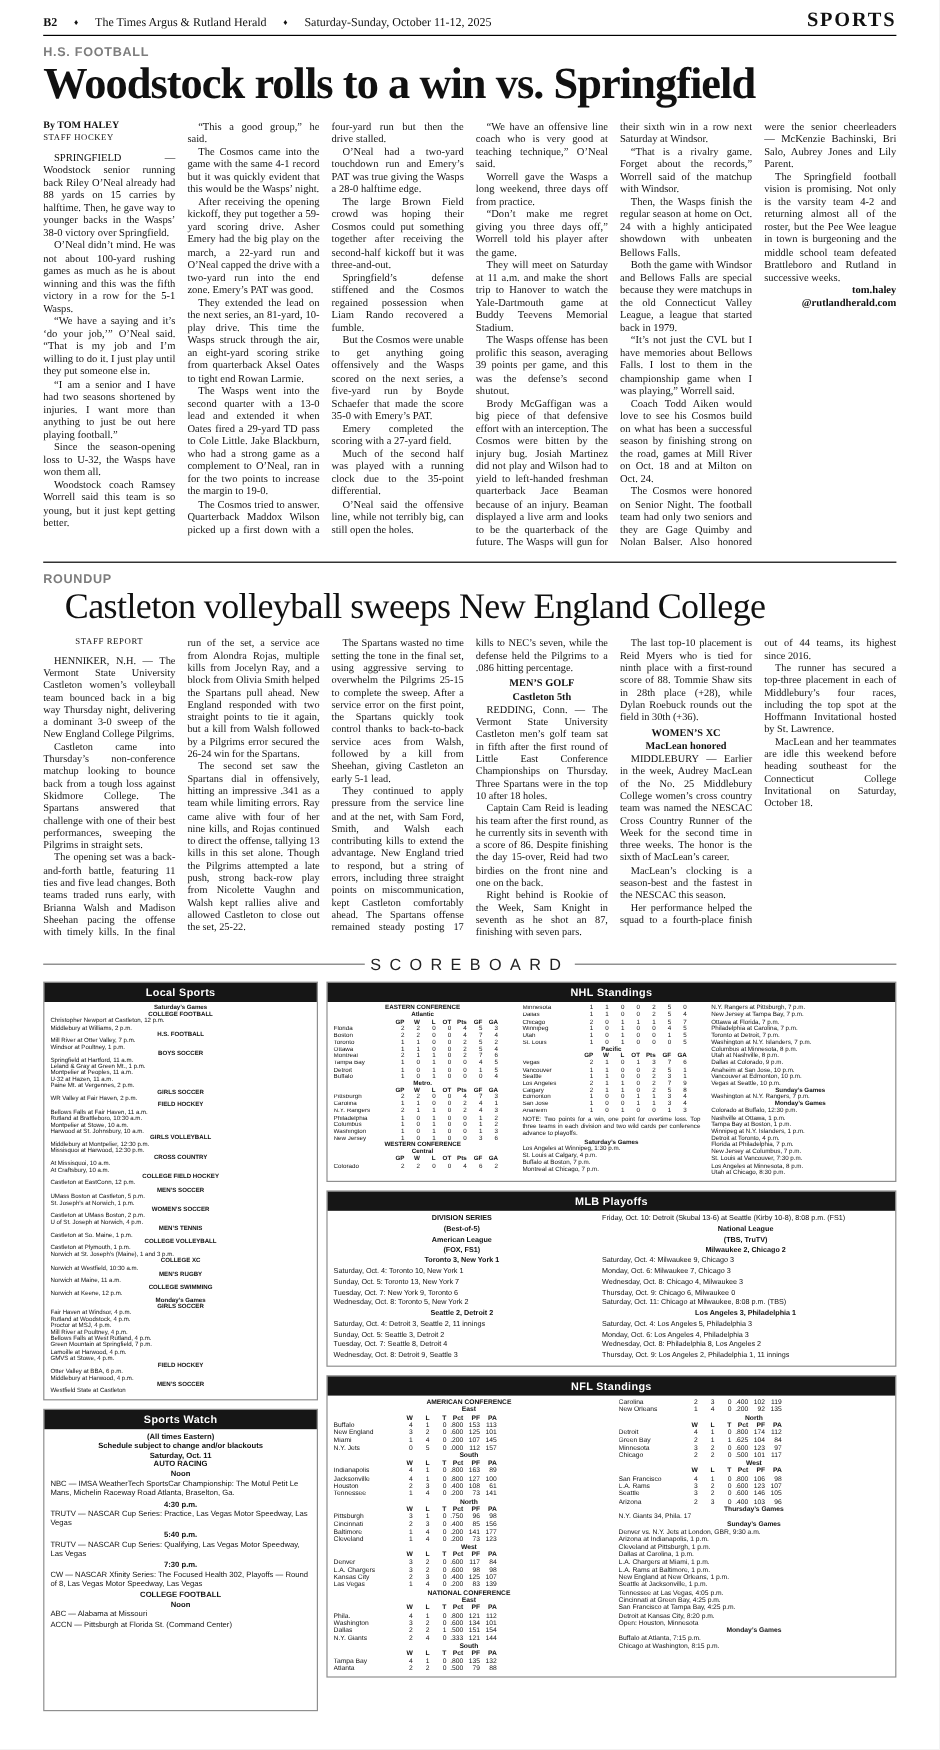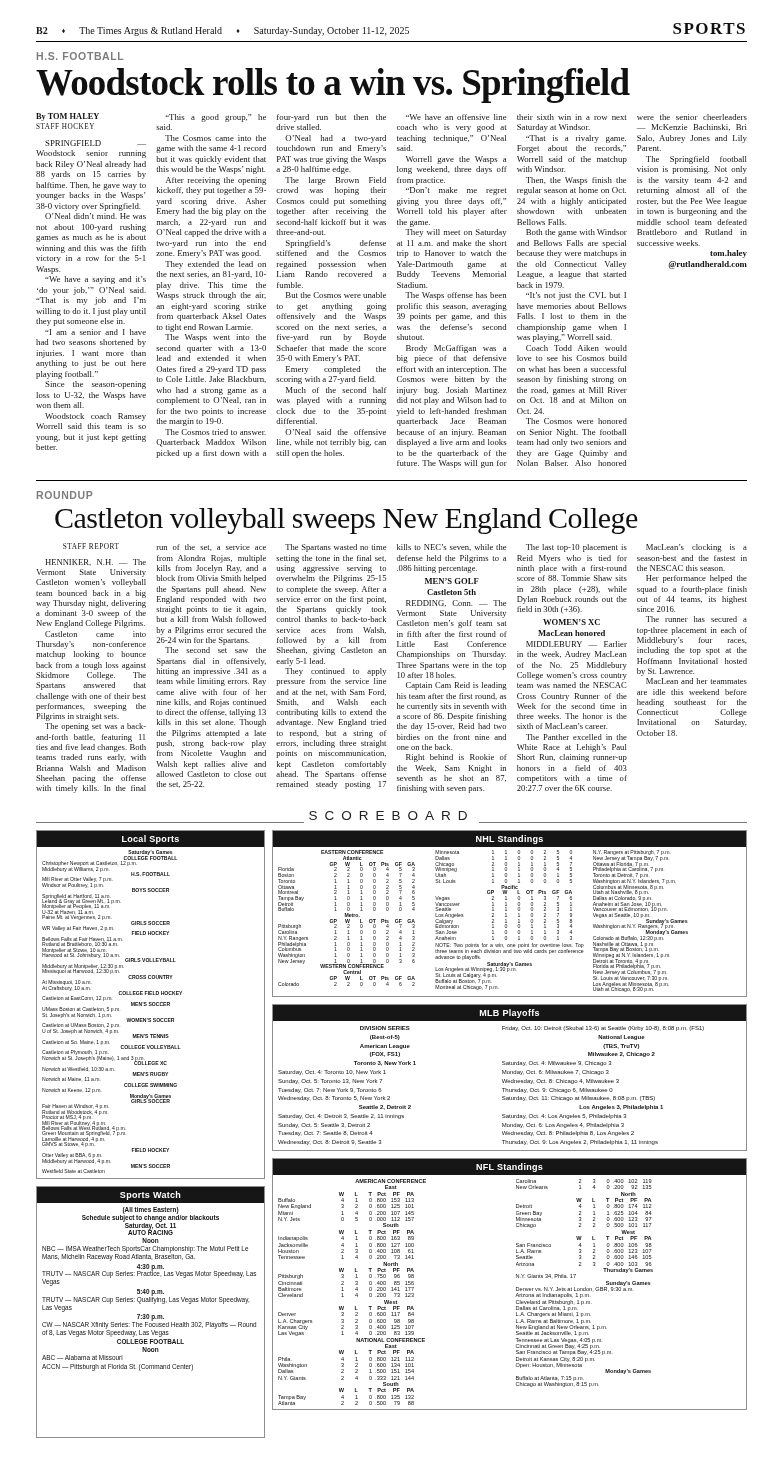--- a/index.html
+++ b/index.html
@@ -1,39 +1,39 @@
 <!DOCTYPE html>
 <html lang="en"><head>
 <meta charset="utf-8">
 <style>
 *{margin:0;padding:0;box-sizing:border-box}
 html,body{background:#e9e9e9}
 body{width:783px;margin:0 auto;font-family:"Liberation Serif",serif;color:#111}
-.page{width:783px;height:1458px;background:#fff;padding:17px 36px 8px;overflow:hidden}
+.page{width:783px;height:1458px;background:#fff;padding:5px 36px 8px;overflow:hidden}
 .masthead{display:flex;justify-content:space-between;align-items:baseline;font-size:10px;padding-top:2px}
 .m-left{display:flex;align-items:baseline}
 .m-page{font-weight:bold}
 .m-dia{font-size:7px;margin:0 14px;position:relative;top:-1px}
 .m-section{font-size:17px;font-weight:bold;letter-spacing:1.5px}
 .rule{border-top:1.3px solid #000;margin-top:2px}
 .rule2{margin-top:10px;border-top-width:1px}
 .kicker{font-family:"Liberation Sans",sans-serif;font-weight:bold;color:#7d7d7d;font-size:10.5px;letter-spacing:.6px;margin-top:8px}
 .head1{font-size:37px;font-weight:bold;letter-spacing:-.8px;margin:2px 0 9px;line-height:1.05}
 .head2{font-size:30px;font-weight:normal;letter-spacing:-.5px;margin:1px 18px 9px;line-height:1.05}
 .cols{column-count:6;column-gap:10px;column-fill:auto;text-align:justify;overflow:hidden;hyphens:auto}
 .a1{font-size:8.8px;line-height:10.5px;height:358px}
 .a2{font-size:8.6px;line-height:10.3px;height:256px}
 .b-p{text-indent:9px}
 .b-by1{font-weight:bold;font-size:.95em}
 .b-by2{font-size:.82em;letter-spacing:.5px;margin-bottom:5px}
 .b-lab{text-align:center;font-size:.85em;letter-spacing:.5px;margin-bottom:4px}
 .b-sub{font-weight:bold;text-align:center;margin-top:3px}
 .b-sub2{font-weight:bold;text-align:center;margin-bottom:1px}
 .b-credit{font-weight:bold;text-align:right}
-.sb-title{display:flex;align-items:flex-end;gap:4px;margin:10px 0 7px}
+.sb-title{display:flex;align-items:center;gap:4px;margin:10px 0 7px}
 .sline{flex:1;border-top:1px solid #777}
 .stxt{font-family:"Liberation Sans",sans-serif;font-size:13.5px;letter-spacing:7px;color:#222}
 .sb-grid{display:flex;gap:7px;height:649px;align-items:flex-start}
 .sb-left{width:229px;display:flex;flex-direction:column;gap:7px}
 .sb-right{flex:1;display:flex;flex-direction:column;gap:7px}
 .box{border:1px solid #8f8f8f;background:#fff;display:flex;flex-direction:column}
 .box-head{background:#161616;color:#fff;font-family:"Liberation Sans",sans-serif;font-weight:bold;font-size:9px;text-align:center;padding:3px 0;letter-spacing:.3px}
 .box-body{font-family:"Liberation Sans",sans-serif;padding:3px 5px;flex:1;overflow:hidden}
 .agate .b-h{font-weight:bold;text-align:center}
 .agate .b-note{margin:1.5px 0;text-align:justify}
@@ -131,21 +131,20 @@
         <div class="b-p">They continued to apply pressure from the service line and at the net, with Sam Ford, Smith, and Walsh each contributing kills to extend the advantage. New England tried to respond, but a string of errors, including three straight points on miscommunication, kept Castleton comfortably ahead. The Spartans offense remained steady posting 17 kills to NEC’s seven, while the defense held the Pilgrims to a .086 hitting percentage.</div>
         <div class="b-sub">MEN’S GOLF</div>
         <div class="b-sub2">Castleton 5th</div>
         <div class="b-p">REDDING, Conn. — The Vermont State University Castleton men’s golf team sat in fifth after the first round of Little East Conference Championships on Thursday. Three Spartans were in the top 10 after 18 holes.</div>
         <div class="b-p">Captain Cam Reid is leading his team after the first round, as he currently sits in seventh with a score of 86. Despite finishing the day 15-over, Reid had two birdies on the front nine and one on the back.</div>
         <div class="b-p">Right behind is Rookie of the Week, Sam Knight in seventh as he shot an 87, finishing with seven pars.</div>
         <div class="b-p">The last top-10 placement is Reid Myers who is tied for ninth place with a first-round score of 88. Tommie Shaw sits in 28th place (+28), while Dylan Roebuck rounds out the field in 30th (+36).</div>
         <div class="b-sub">WOMEN’S XC</div>
         <div class="b-sub2">MacLean honored</div>
         <div class="b-p">MIDDLEBURY — Earlier in the week, Audrey MacLean of the No. 25 Middlebury College women’s cross country team was named the NESCAC Cross Country Runner of the Week for the second time in three weeks. The honor is the sixth of MacLean’s career.</div>
-        <div class="b-p">The Panther excelled in the White Race at Lehigh’s Paul Short Run, claiming runner-up honors in a field of 403 competitors with a time of 20:27.7 over the 6K course.</div>
         <div class="b-p">MacLean’s clocking is a season-best and the fastest in the NESCAC this season.</div>
         <div class="b-p">Her performance helped the squad to a fourth-place finish out of 44 teams, its highest since 2016.</div>
         <div class="b-p">The runner has secured a top-three placement in each of Middlebury’s four races, including the top spot at the Hoffmann Invitational hosted by St. Lawrence.</div>
         <div class="b-p">MacLean and her teammates are idle this weekend before heading southeast for the Connecticut College Invitational on Saturday, October 18.</div>
       </div>
   </section>
 
   <div class="sb-title">
     <span class="sline"></span>
     <span class="stxt">SCOREBOARD</span>

